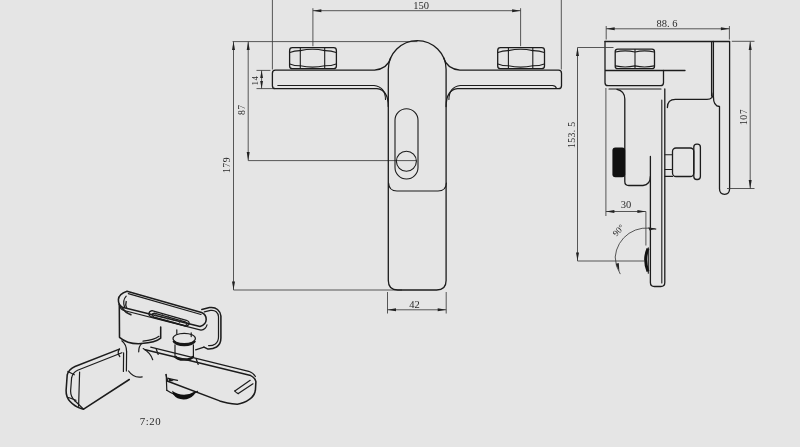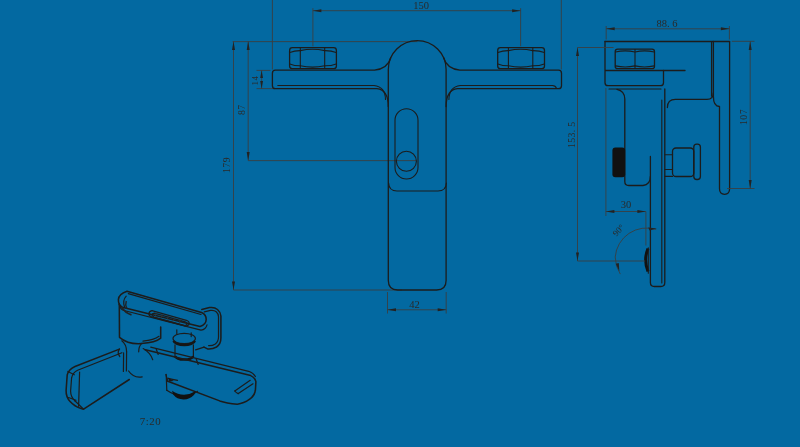--- a/index.html
+++ b/index.html
@@ -1,16 +1,16 @@
 <!DOCTYPE html>
 <html><head>
 <meta charset="utf-8">
 <style>
   html,body{margin:0;padding:0;background:#ffffff;}
-  #stage{position:relative;width:800px;height:447px;background:#0369a1;overflow:hidden;}
+  #stage{position:relative;width:800px;height:447px;background:#e5e5e5;overflow:hidden;}
   svg{position:absolute;left:0;top:0;}
   .p{stroke:#1c1c1c;stroke-width:1.3;fill:none;stroke-linecap:round;stroke-linejoin:round;}
   .p2{stroke:#1c1c1c;stroke-width:1.1;fill:none;stroke-linecap:round;stroke-linejoin:round;}
   .d{stroke:#3c3c3c;stroke-width:0.85;fill:none;stroke-linecap:butt;}
   .ar{fill:#222;stroke:none;}
   #iso .p{stroke-width:1.55;}
   #iso .p2{stroke-width:1.2;}
   text{font-family:"Liberation Serif",serif;fill:#2a2a2a;}
 </style>
 </head>

